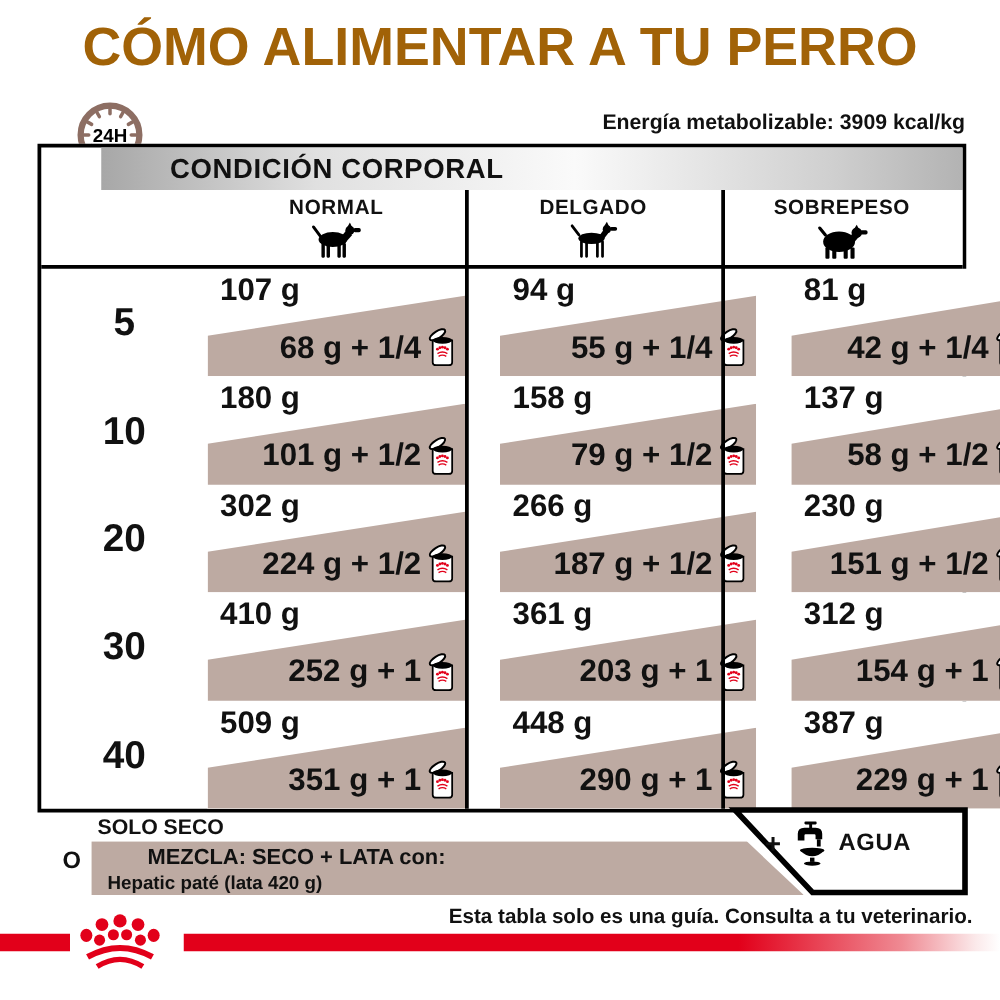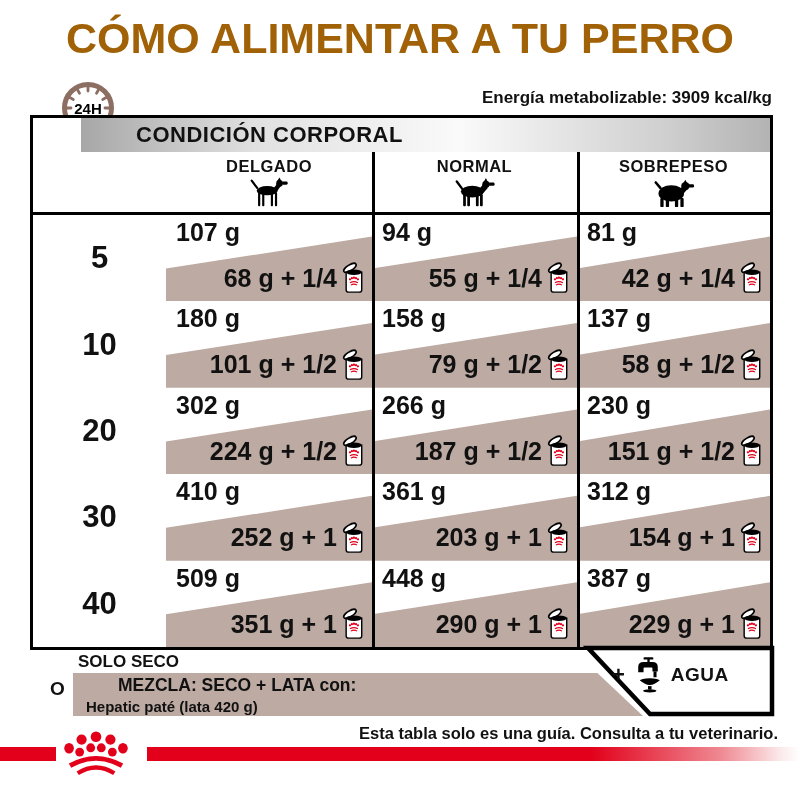--- a/index.html
+++ b/index.html
@@ -29,21 +29,21 @@
   .sub-header{position:absolute;left:133px;top:34px;width:604px;height:60px;background:#fff;
               display:grid;grid-template-columns:206px 205px 193px;z-index:2;}
   .sub-col{display:flex;flex-direction:column;align-items:center;padding-top:5px;}
   .sub-col .lbl{font-size:16.5px;font-weight:bold;letter-spacing:0.5px;}
   .sub-col svg{margin-top:1px;}
   .hline{position:absolute;left:0;right:0;top:94px;height:3px;background:#000;z-index:5;}
   .vline{position:absolute;top:34px;height:495px;width:3px;background:#000;z-index:5;}
   .vline.v1{left:339px;} .vline.v2{left:544px;}
   .data-grid{position:absolute;left:133px;top:97px;width:604px;height:432px;
              display:flex;flex-direction:column;z-index:3;}
-  .d-row{flex:1;display:grid;grid-template-columns:206px 205px 193px;}
+  .d-row{flex:1;display:grid;grid-template-columns:206px 205px 193px;gap:28px;}
   .cell{position:relative;overflow:hidden;background:#fff;}
   .wedge{position:absolute;inset:0;background:#BDAAA2;
          clip-path:polygon(0 62%,100% 25%,100% 100%,0 100%);}
   .dry{position:absolute;top:3px;left:10px;font-size:25px;font-weight:bold;}
   .mix{position:absolute;bottom:7px;right:7px;display:flex;align-items:center;gap:5px;
        font-size:25px;font-weight:bold;}
   .can{width:23px;height:32px;flex:none;}
 
   
   .solo-seco{position:absolute;left:78px;top:652px;font-size:17px;font-weight:bold;z-index:2;}
@@ -173,29 +173,29 @@
 </svg>
 
 <div class="energy">Energía metabolizable: 3909 kcal/kg</div>
 
 <div class="ftable">
   <div class="banner">
     <span>CONDICIÓN CORPORAL</span>
   </div>
   <div class="sub-header">
     <div class="sub-col">
+      <span class="lbl">NORMAL</span>
+      <svg width="42" height="31" viewBox="0 0 46 34">
+          <use href="#dog-normal-sym"></use>
+        </svg>
+    </div>
+    <div class="sub-col">
       <span class="lbl">DELGADO</span>
       <svg width="42" height="31" viewBox="0 0 46 34">
           <use href="#dog-thin-sym"></use>
-        </svg>
-    </div>
-    <div class="sub-col">
-      <span class="lbl">NORMAL</span>
-      <svg width="42" height="31" viewBox="0 0 46 34">
-          <use href="#dog-normal-sym"></use>
         </svg>
     </div>
     <div class="sub-col">
       <span class="lbl">SOBREPESO</span>
       <svg width="42" height="31" viewBox="0 0 46 34">
           <use href="#dog-fat-sym"></use>
         </svg>
     </div>
   </div>
   <div class="hline"></div>

